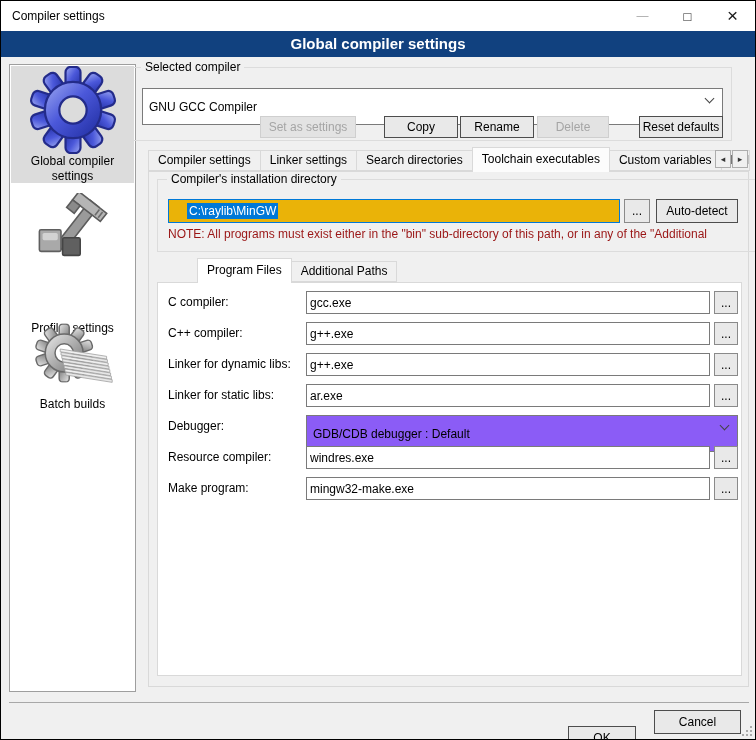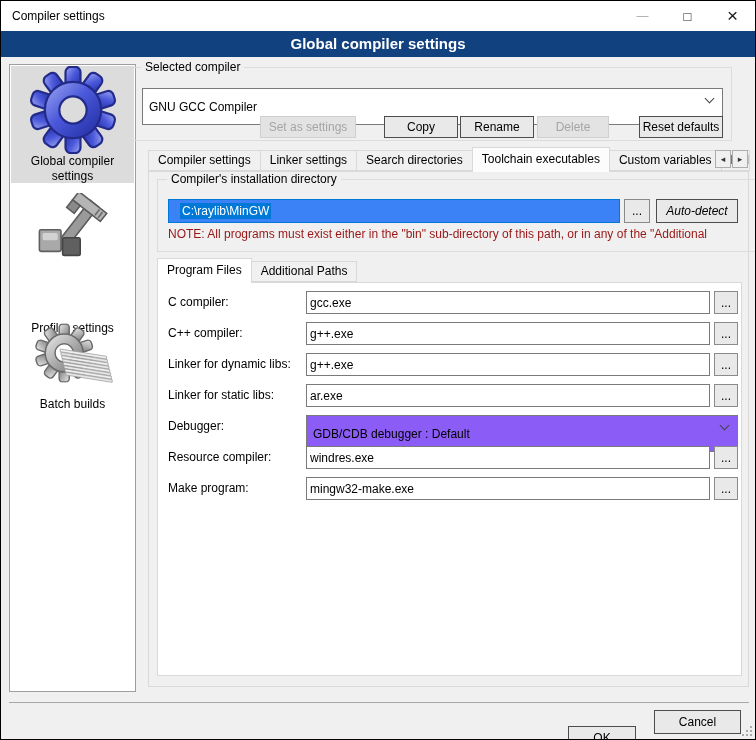--- a/index.html
+++ b/index.html
@@ -58,29 +58,29 @@
   .tab { height:21px; line-height:19px; padding:0 9px; font-size:12px; background:#F0F0F0; border:1px solid #D9D9D9; margin-right:-1px; white-space:nowrap; cursor:default; }
   .tab.active { height:25px; line-height:23px; background:#FCFCFC; border-bottom:none; position:relative; z-index:4; margin-bottom:-1px; }
   .tab.clipped { width:47px; overflow:hidden; padding-right:0; }
   .tab-arrows { position:absolute; right:1px; top:3px; display:flex; }
   .tab-arrow { width:16px; height:18px; background:#F0F0F0; border:1px solid #ADADAD; font-size:9px; color:#333; display:flex; align-items:center; justify-content:center; margin-left:1px; cursor:default; }
 
   
   #tabpage { position:absolute; left:147px; top:170px; width:601px; height:516px; background:#F0F0F0; border:1px solid #D9D9D9; z-index:2; }
 
   #install-group { left:8px; top:7px; width:655px; height:73px; }
-  #install-input { position:absolute; left:10px; top:19px; width:452px; height:24px; background:#3b82f6; border:1px solid #0078D7; font-size:12px; display:flex; align-items:center; padding-left:11px; }
+  #install-input { position:absolute; left:10px; top:19px; width:452px; height:24px; background:#eab308; border:1px solid #0078D7; font-size:12px; display:flex; align-items:center; padding-left:18px; }
   #install-input .sel { background:#0078D7; color:#FFF; padding:1px 2px; }
   #install-dots { left:466px; top:19px; width:26px; height:24px; border-color:#8A8A8A; }
-  #btn-autodetect { left:498px; top:19px; width:82px; height:24px;font-style:italic; }
+  #btn-autodetect { left:498px; top:19px; width:82px; height:24px; }
   #install-note { position:absolute; left:10px; top:47px; width:570px; font-size:12px; color:#9A1515; white-space:nowrap; overflow:hidden; }
 
   
   #subtabstrip { position:absolute; left:8px; top:86px; height:24px; display:flex; align-items:flex-end; z-index:3; }
-  #subtabstrip .tab.active { background:#FFFFFF; }
+  #subtabstrip .tab.active { background:#FFFFFF;margin-left:40px; }
 
   #subpage { position:absolute; left:8px; top:110px; width:585px; height:394px; background:#FFFFFF; border:1px solid #D9D9D9; z-index:2; }
 
   
   .frow { position:absolute; left:0; width:100%; height:24px; }
   .flabel { position:absolute; left:10px; top:4px; font-size:12px; color:#000; }
   .ftext { position:absolute; left:148px; top:0; width:404px; height:23px; border:1px solid #7A7A7A; background:#FFF;
            font-family:"Liberation Sans", sans-serif; font-size:12px; padding-left:3px; color:#000; }
   .fdots { left:556px; top:0; width:24px; height:23px; border-color:#8A8A8A; }
   .fcombo { left:148px; top:0; width:432px; background:#8b5cf6; }

